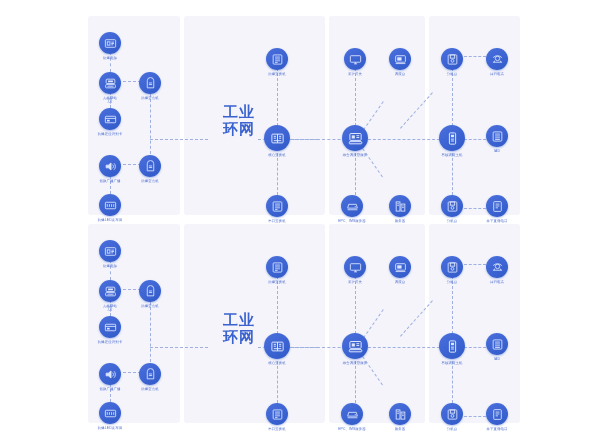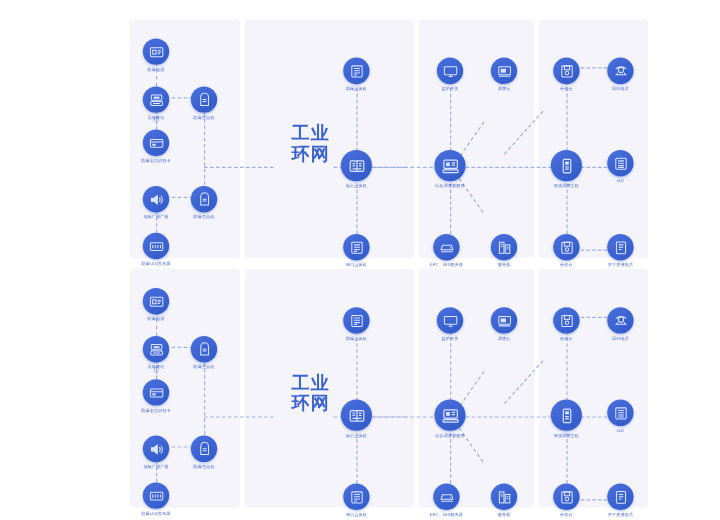--- a/index.html
+++ b/index.html
@@ -13,21 +13,20 @@
     font-family: "Liberation Sans", "DejaVu Sans", sans-serif;
     overflow: hidden;
     position: relative;
   }
 
   .diagram-half {
     position: absolute;
     left: 0;
     width: 525px;
     height: 204px;
-    margin-left: 20px;
   }
   .half-top { top: 16px; }
   .half-bottom { top: 224px; }
 
   
   .panel {
     position: absolute;
     top: 0;
     height: 199px;
     background: #f4f4fa;

